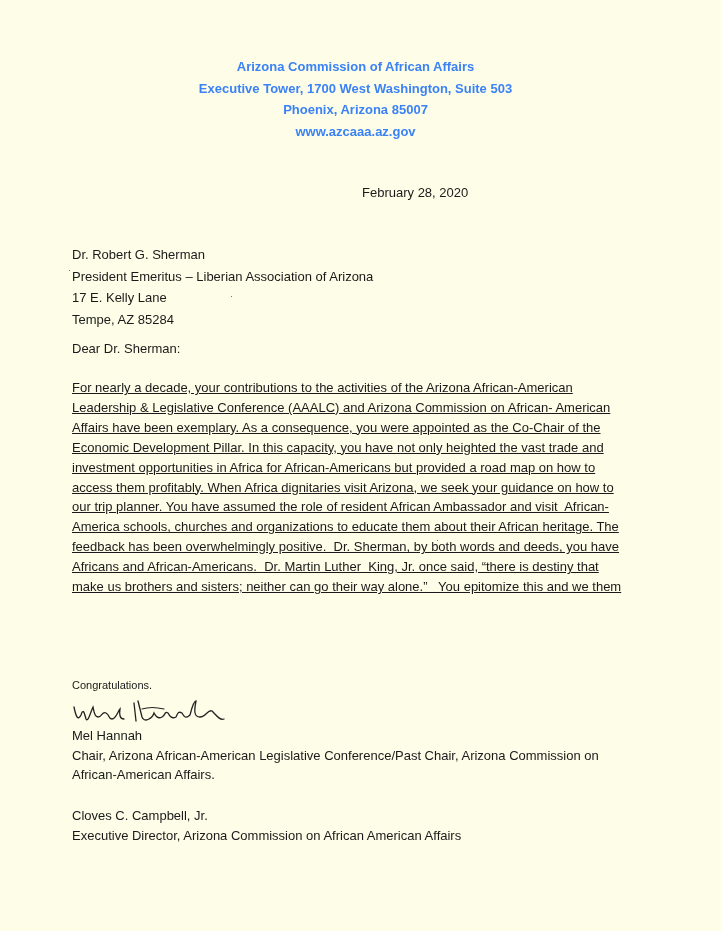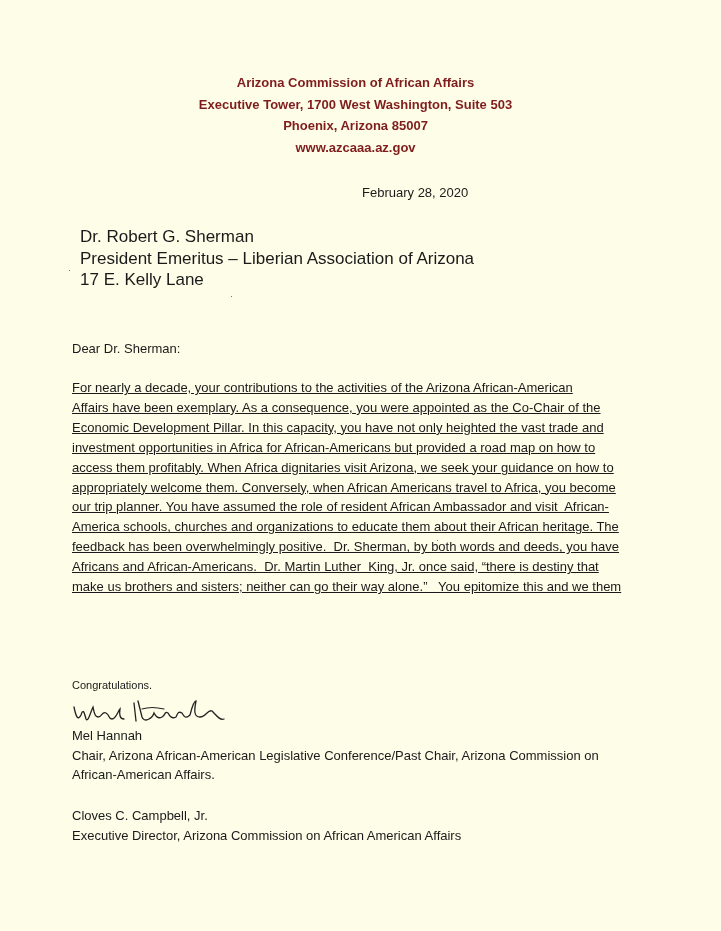--- a/index.html
+++ b/index.html
@@ -10,43 +10,42 @@
       width: 721px;
       height: 931px;
       background: #fdfde8;
       font-family: "Liberation Sans", "DejaVu Sans", sans-serif;
       color: #1a1a1a;
       position: relative;
       overflow: hidden;
     }
     .letterhead {
       position: absolute;
-      top: 72px;
+      top: 56px;
       left: 0;
       width: 711px;
       text-align: center;
       font-weight: bold;
       font-size: 13px;
       line-height: 21.5px;
-      color: #7f1d1d;
+      color: #3b82f6;
     }
     .letterhead div { margin: 0; }
     .date {
       position: absolute;
       top: 185px;
       left: 362px;
       font-size: 13px;
     }
     .recipient {
       position: absolute;
-      top: 226px;
+      top: 244px;
       left: 72px;
-      font-size: 17px;
+      font-size: 13px;
       line-height: 21.5px;
-      margin-left: 8px;
     }
     .salutation {
       position: absolute;
       top: 341px;
       left: 72px;
       font-size: 13px;
     }
     .body-para {
       position: absolute;
       top: 378px;
@@ -99,31 +98,32 @@
   <div>Phoenix, Arizona 85007</div>
   <div>www.azcaaa.az.gov</div>
 </div>
 
 <div class="date">February 28, 2020</div>
 
 <div class="recipient">
   <div>Dr. Robert G. Sherman</div>
   <div>President Emeritus – Liberian Association of Arizona</div>
   <div>17 E. Kelly Lane</div>
+  <div>Tempe, AZ 85284</div>
 </div>
 
 <div class="salutation">Dear Dr. Sherman:</div>
 
 <div class="body-para">
   <span class="line">For nearly a decade, your contributions to the activities of the Arizona African-American</span>
+  <span class="line">Leadership &amp; Legislative Conference (AAALC) and Arizona Commission on African- American</span>
   <span class="line">Affairs have been exemplary. As a consequence, you were appointed as the Co-Chair of the</span>
   <span class="line">Economic Development Pillar. In this capacity, you have not only heighted the vast trade and</span>
   <span class="line">investment opportunities in Africa for African-Americans but provided a road map on how to</span>
   <span class="line">access them profitably. When Africa dignitaries visit Arizona, we seek your guidance on how to</span>
-  <span class="line">appropriately welcome them. Conversely, when African Americans travel to Africa, you become</span>
   <span class="line">our trip planner. You have assumed the role of resident African Ambassador and visit  African-</span>
   <span class="line">America schools, churches and organizations to educate them about their African heritage. The</span>
   <span class="line">feedback has been overwhelmingly positive.  Dr. Sherman, by both words and deeds, you have</span>
   <span class="line">Africans and African-Americans.  Dr. Martin Luther  King, Jr. once said, “there is destiny that</span>
   <span class="line">make us brothers and sisters; neither can go their way alone.”   You epitomize this and we them</span>
 </div>
 
 <div class="closing">Congratulations.</div>
 
 <svg class="signature" viewBox="0 0 190 30">

